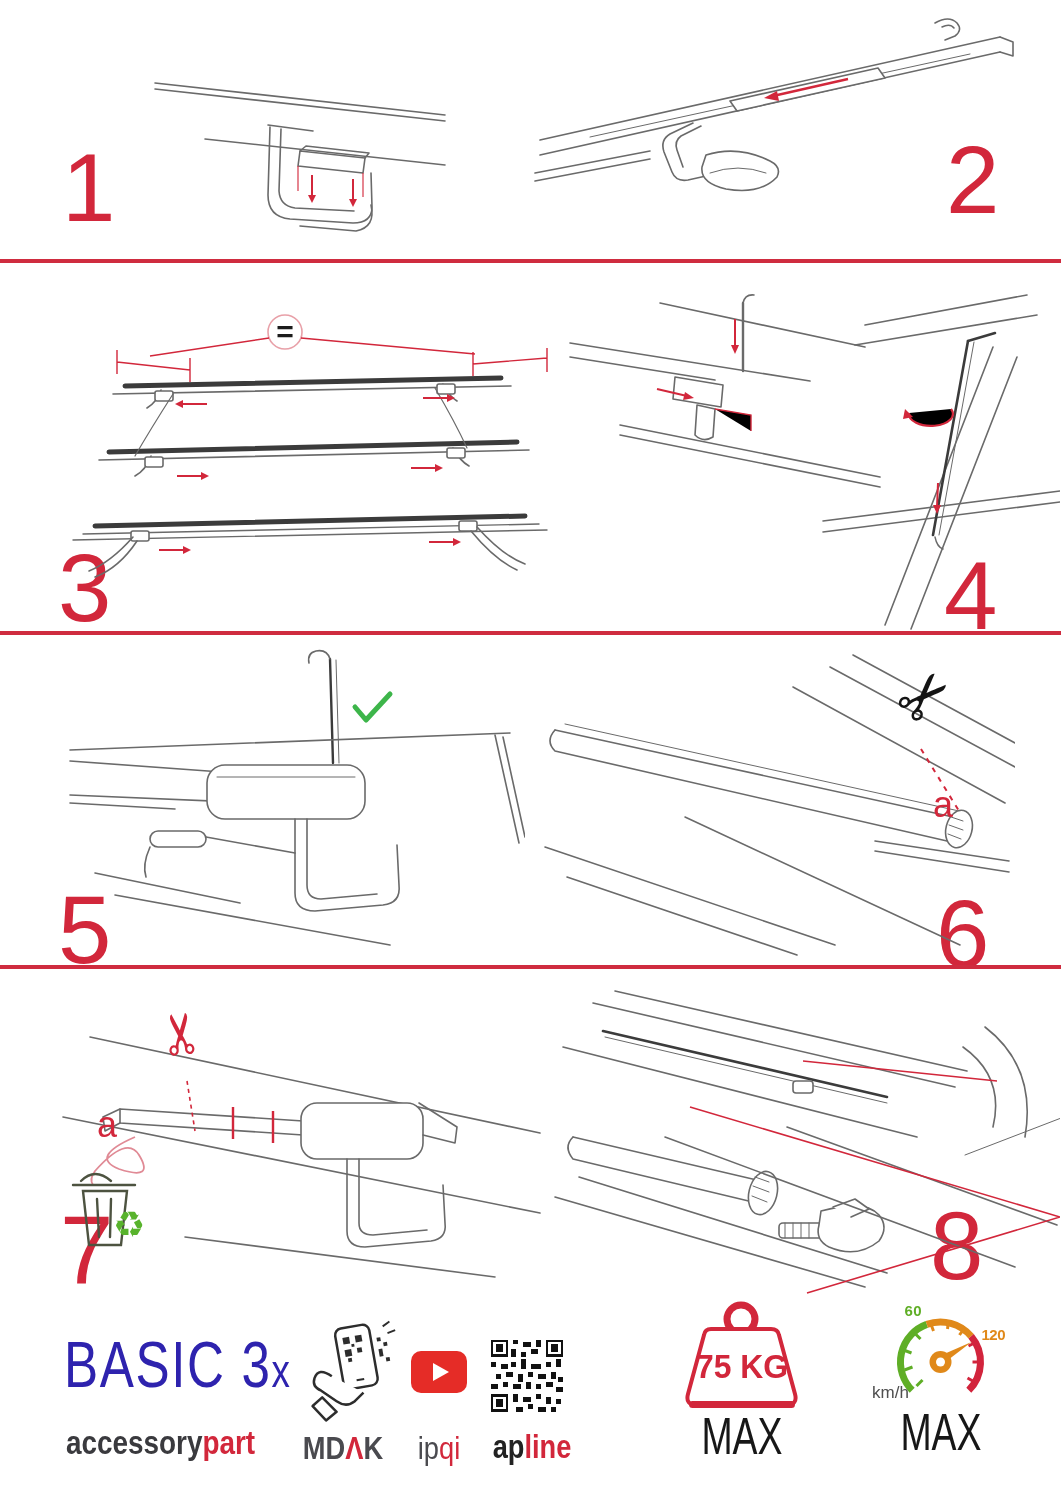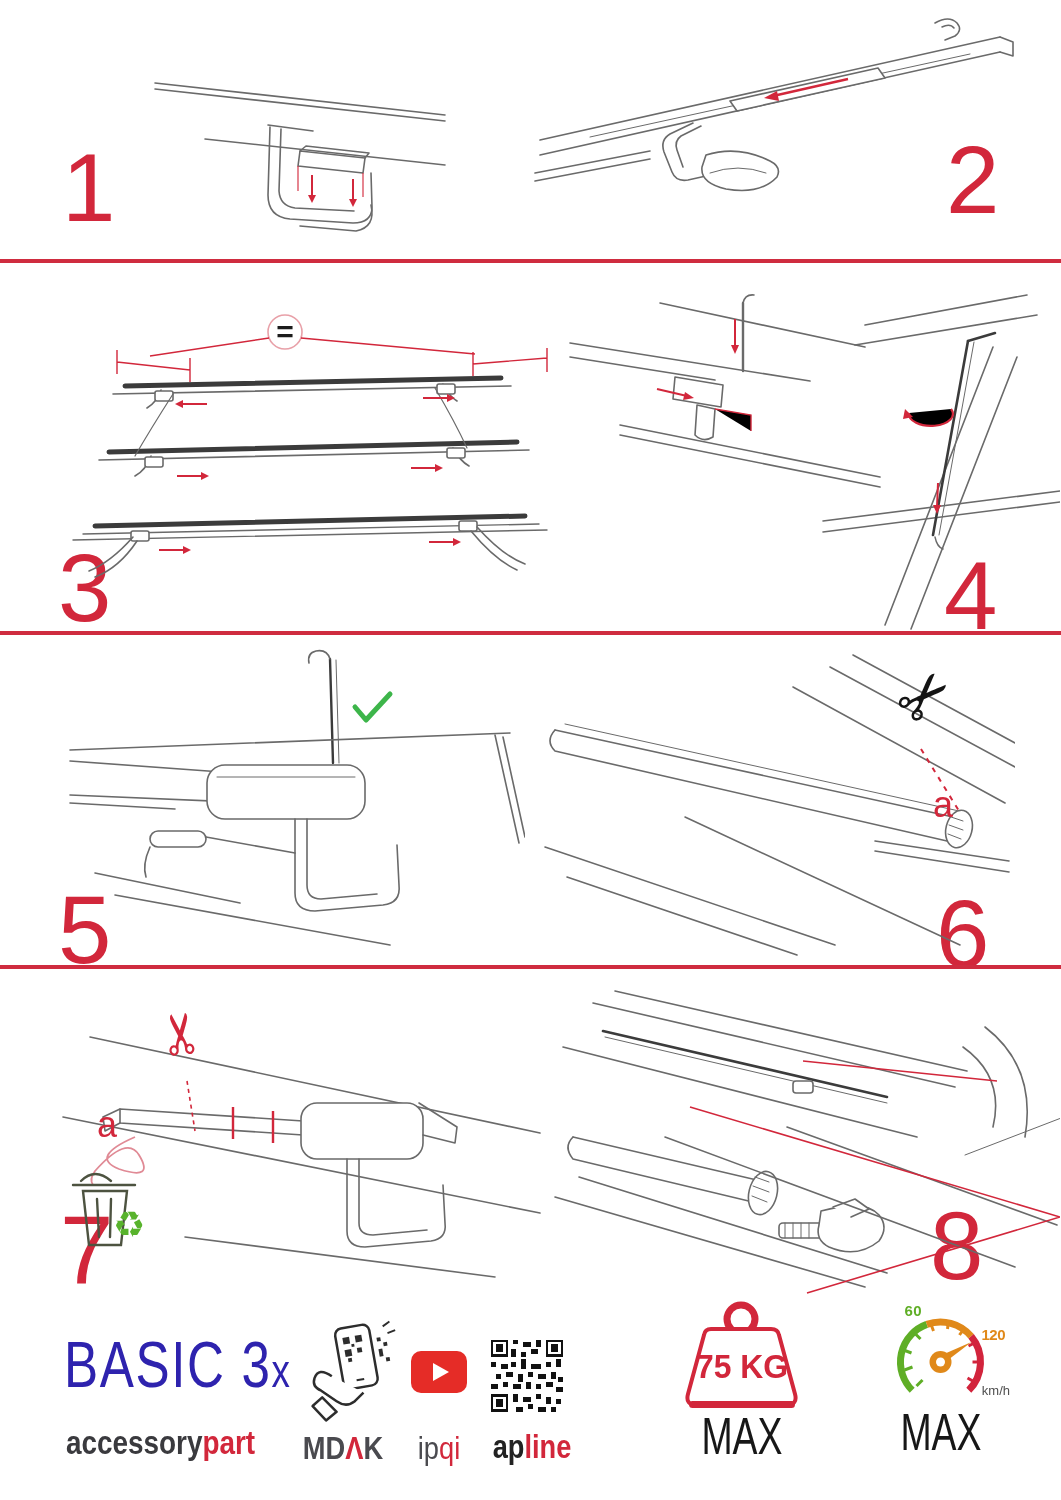--- a/index.html
+++ b/index.html
@@ -32,21 +32,21 @@
   .plabel{position:absolute;font-size:31px;font-weight:700;line-height:1.1;text-align:center;
           transform:scaleX(0.88);transform-origin:center top;white-space:nowrap;}
   .plabel .g{color:#4a4a4f;} .plabel .r{color:#d2273b;} .plabel .k{color:#222;}
   .lab-mdak{left:288px;top:1432px;width:110px;}
   .lab-ipqi{left:403px;top:1432px;width:72px;font-weight:400;}
   .lab-apline{left:478px;top:1428px;width:108px;font-size:34px;transform:scaleX(0.80);}
   .maxlab{position:absolute;font-size:52px;color:#171717;text-align:center;line-height:1;
           transform:scaleX(0.72);transform-origin:center top;}
   .max-w{left:668px;width:148px;top:1410px;}
   .max-s{left:872px;width:138px;top:1406px;}
-  .kmh{position:absolute;left:872px;width:138px;top:1384px;font-size:13px;color:#4f4f4f;text-align:right;line-height:1;}
+  .kmh{position:absolute;left:872px;width:138px;top:1384px;font-size:17px;color:#4f4f4f;text-align:left;line-height:1;}
 </style>
 </head>
 <body>
 
 <div class="sheet">
 
   <div class="stepnum s1">1</div>
 
   <svg class="ill" style="left:150px;top:55px" width="300" height="195" viewBox="0 0 300 195">
     <g class="lineart">

